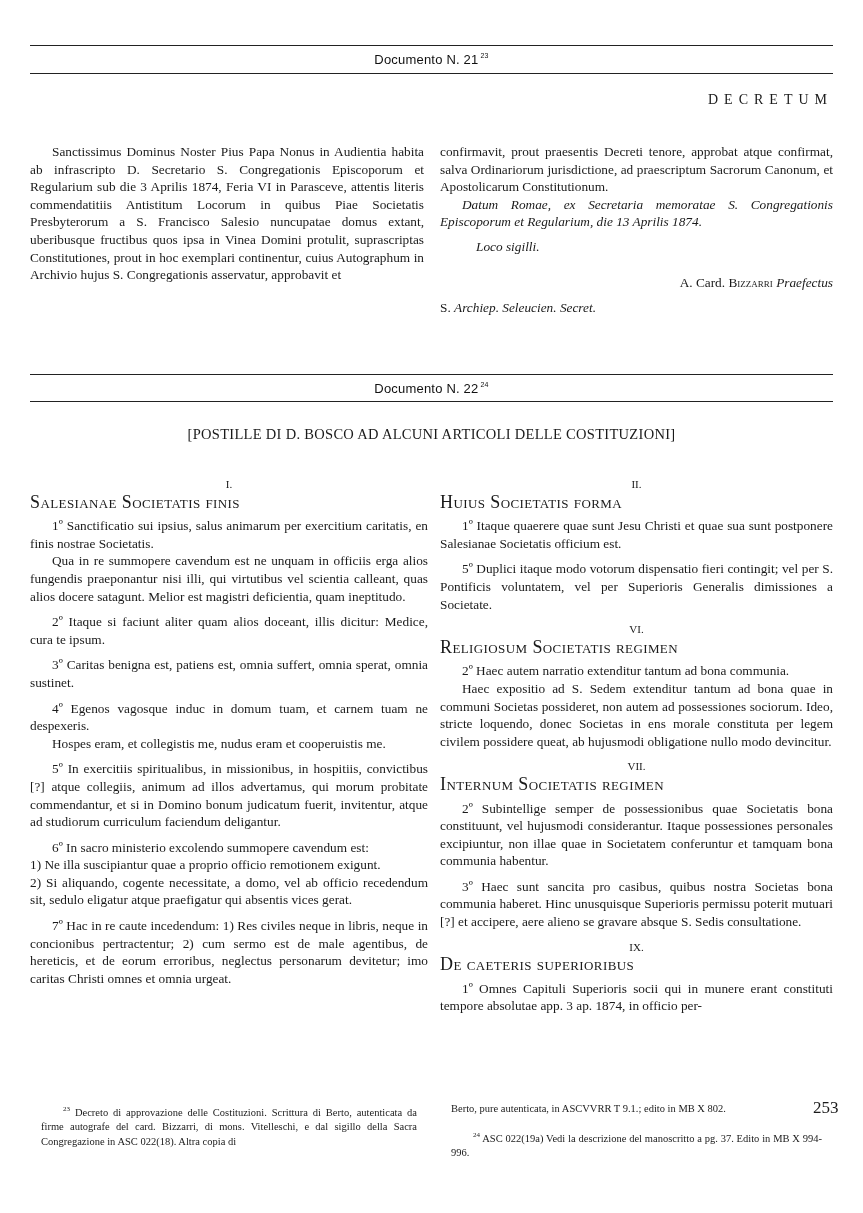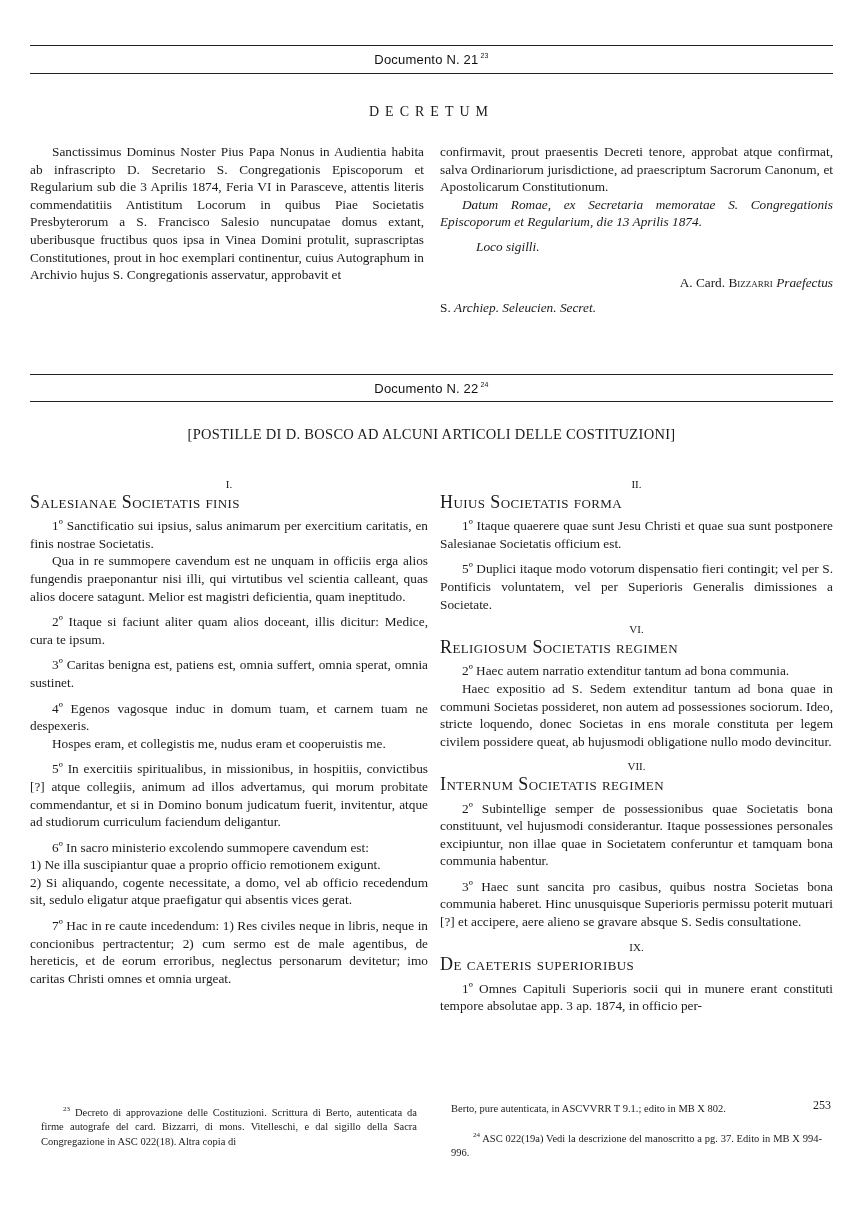--- a/index.html
+++ b/index.html
@@ -9,40 +9,40 @@
     color: #1a1a1a;
   }
   .rule { position: absolute; left: 30px; width: 803px; height: 0; border-top: 1.5px solid #222; }
   .doc-header {
     position: absolute; left: 30px; width: 803px; text-align: center;
     font-family: "Liberation Sans", "DejaVu Sans", sans-serif;
     font-size: 13px; letter-spacing: 0.2px; color: #111;
   }
   .doc-header sup { font-size: 7px; vertical-align: 6px; margin-left: 2px; }
   .decretum-title {
-    position: absolute; top: 104px; left: 30px; width: 803px; text-align: center;
+    position: absolute; top: 92px; left: 30px; width: 803px; text-align: right;
     font-size: 14px; letter-spacing: 6px;
   }
   .col { position: absolute; font-size: 13.3px; line-height: 17.6px; text-align: justify; }
   .col p { margin: 0; }
   .indent { text-indent: 22px; }
   .gap { margin-top: 8px !important; }
   .it { font-style: italic; }
   .sc { font-variant: small-caps; }
   .right { text-align: right; }
   .sec-num { text-align: center; font-size: 11px; margin-top: 8px !important; }
   .sec-title { text-align: left; font-variant: small-caps; font-size: 18px; letter-spacing: 0.4px; margin-bottom: 6px !important; }
   .main-title {
     position: absolute; top: 426px; left: 30px; width: 803px; text-align: center;
     font-size: 14.5px; letter-spacing: 0.3px;
   }
   .fn { position: absolute; font-size: 10.5px; line-height: 14.5px; text-align: justify; }
   .fn p { margin: 11px; }
   .fn sup { font-size: 7px; }
-  .page-number { position: absolute; top: 1098px; left: 813px; font-size: 12px; }
+  .page-number { position: absolute; top: 1098px; left: 813px; font-size: 17px; }
 </style>
 </head>
 <body>
 
 <div class="rule" style="top:45px"></div>
 <div class="doc-header" style="top:52px">
   <span>Documento N. 21</span><sup>23</sup>
 </div>
 <div class="rule" style="top:73px"></div>
 

